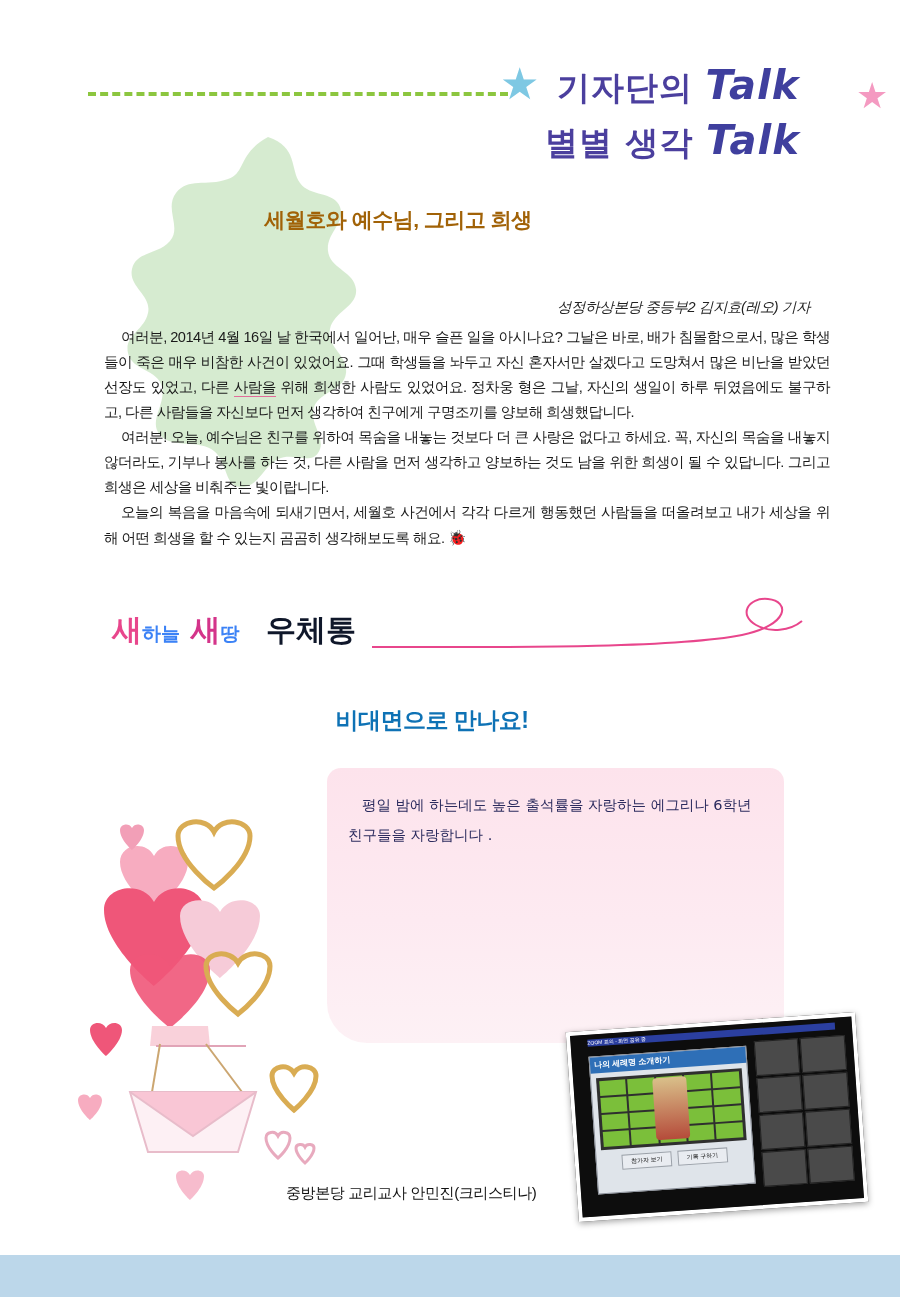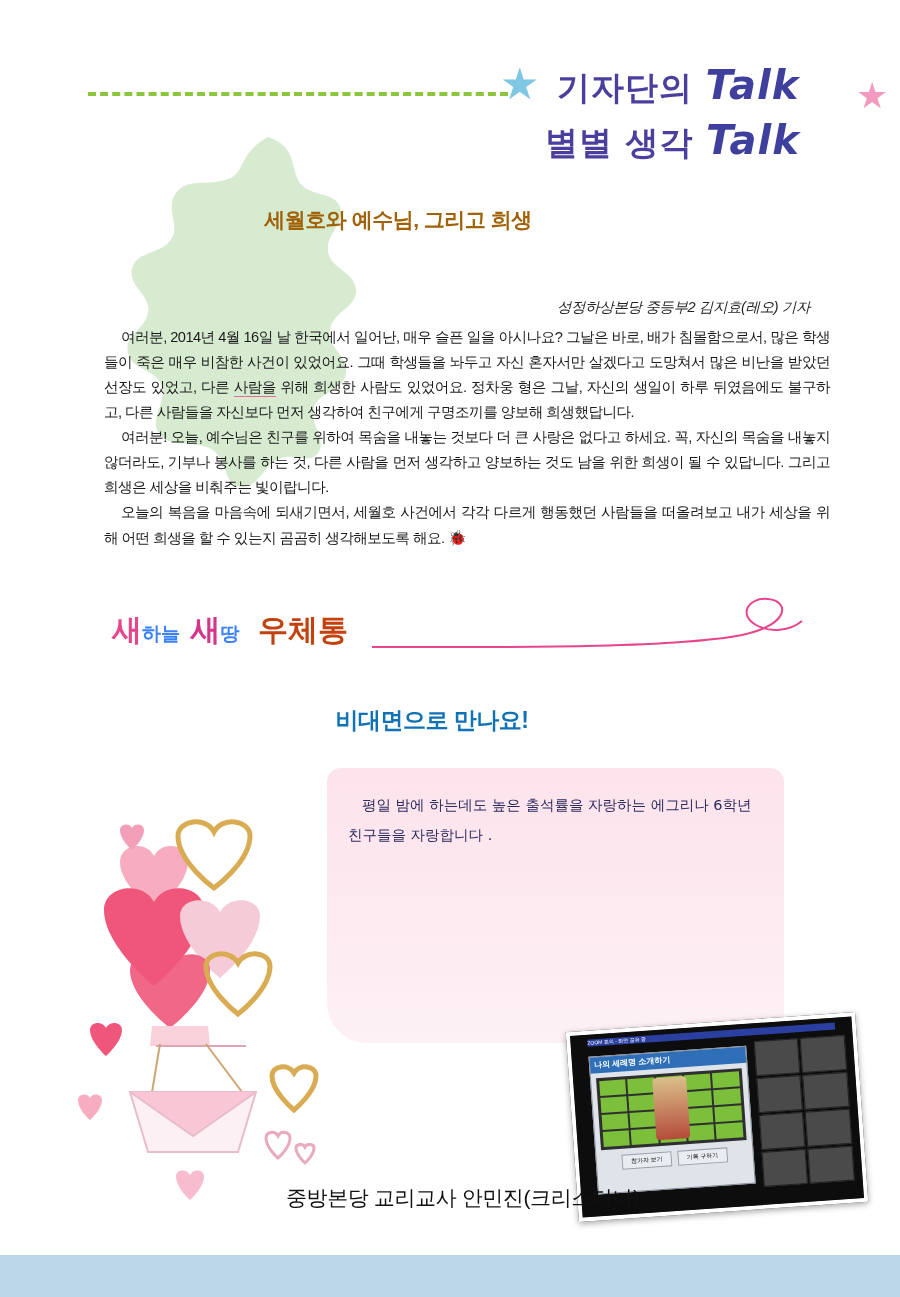--- a/index.html
+++ b/index.html
@@ -64,21 +64,21 @@
   .emoji-bug { font-size:15px; }
 
   
   .sec2-title {
     position:absolute; left:112px; top:610px; width:300px;
     font-family:"DejaVu Sans", sans-serif;
     font-size:30px; font-weight:bold; color:#e8468c; white-space:nowrap;
   }
   .sec2-title .sm { font-size:19px; color:#3b82f6; }
   .sec2-title .b2 { color:#d4348a; }
-  .sec2-title .b3 { color:#c2410c; margin-left:8px; }
+  .sec2-title .b3 { color:#0f172a; margin-left:16px; }
 
   .swoosh { position:absolute; left:370px; top:595px; width:440px; height:70px; }
 
   .subhead {
     position:absolute; left:0; top:705px; width:864px; text-align:center;
     font-size:23px; font-weight:bold; color:#0e72b5; letter-spacing:-0.5px;
   }
 
   
   .letter-card {
@@ -130,21 +130,21 @@
   .photo-btns { display:flex; gap:6px; justify-content:center; margin-top:6px; }
   .photo-btns span {
     background:#e9ecf1; border:1px solid #9aa0a8; font-size:6px; padding:2px 8px;
   }
   .photo-grid {
     position:absolute; right:3%; top:10%; width:32%; height:80%;
     display:grid; grid-template-columns:1fr 1fr; grid-auto-rows:1fr; gap:2px;
   }
   .photo-grid b { display:block; background:#4a4a4a; border:1px solid #222; }
   
-  .photo-caption-wrap { position:absolute; left:286px; top:1184px; font-size:21px; color:#111; letter-spacing:-0.4px;}
+  .photo-caption-wrap { position:absolute; left:286px; top:1184px; font-size:15px; color:#111; letter-spacing:-0.4px;}
 
   
   .footer-bar {
     position:absolute; left:0; bottom:0; width:900px; height:42px;
     background:#bcd7ea;
   }
 </style>
 </head>
 <body>
 

